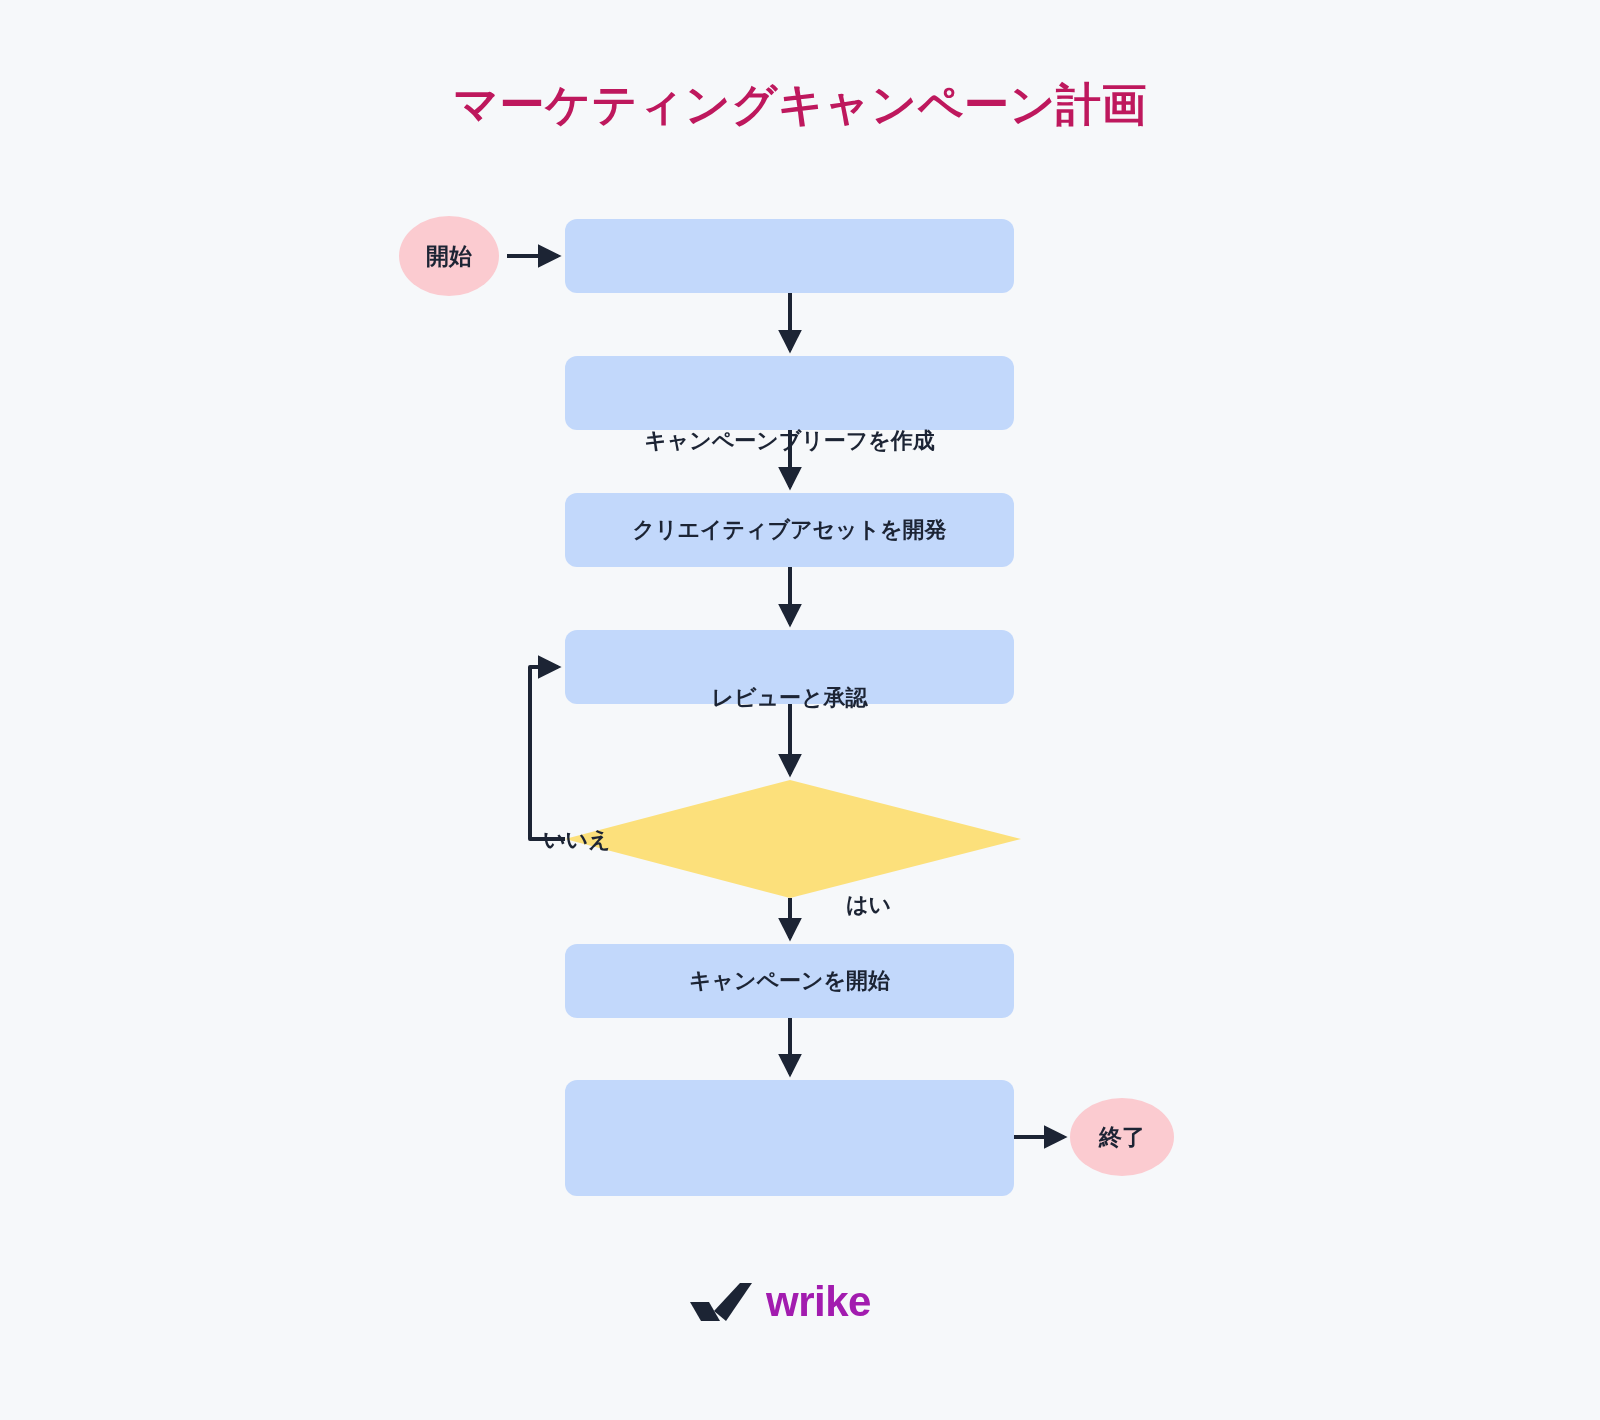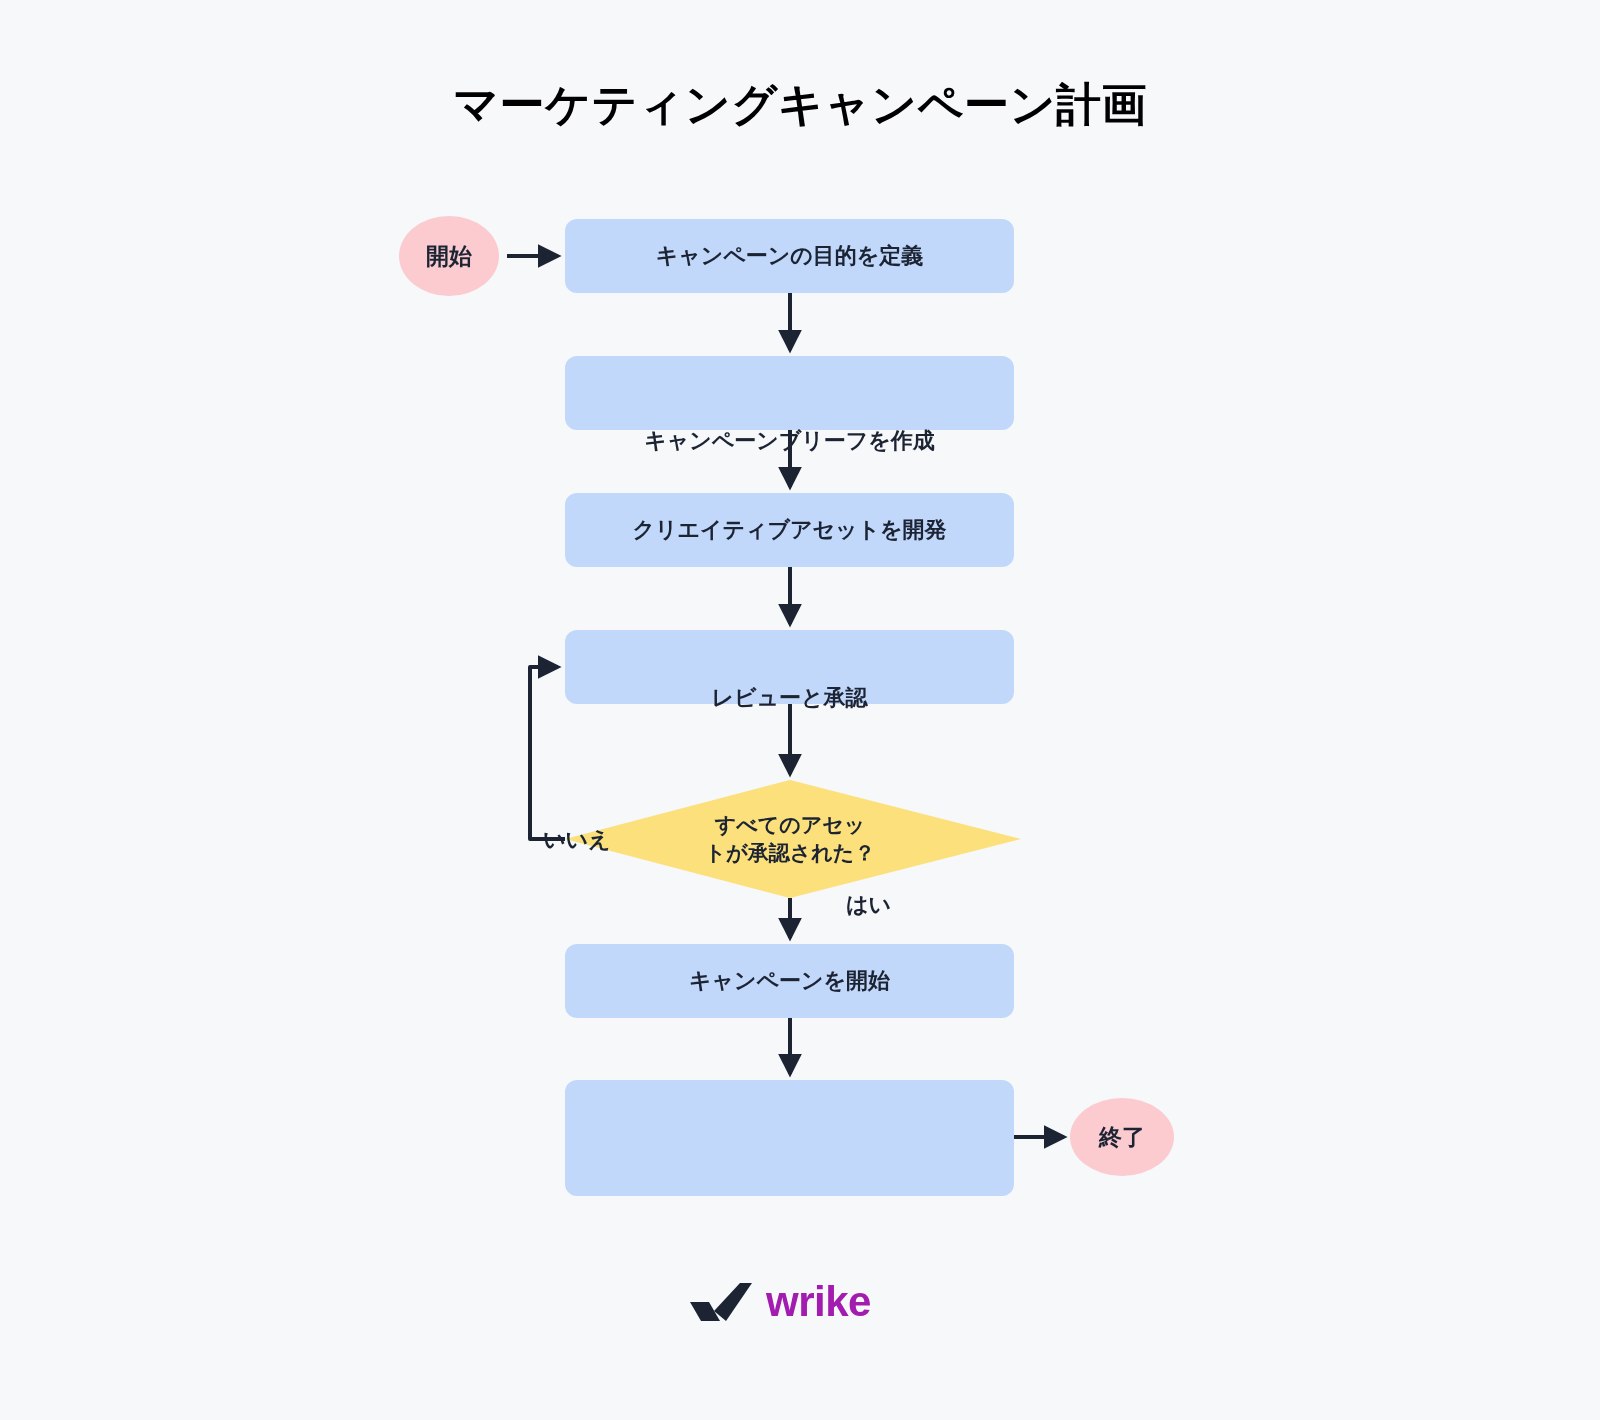--- a/index.html
+++ b/index.html
@@ -22,21 +22,21 @@
   
   .page-title {
     position: absolute;
     left: 0;
     top: 78px;
     width: 1600px;
     text-align: center;
     font-size: 45px;
     font-weight: 700;
     letter-spacing: 0.5px;
-    color: #000000;
+    color: #be185d;
     line-height: 1.2;
   }
 
   
   .flow-svg {
     position: absolute;
     left: 0;
     top: 0;
     width: 1600px;
     height: 1420px;
@@ -133,32 +133,27 @@
 
     <line x1="790" y1="1018" x2="790" y2="1074" stroke="#1c2434" stroke-width="4" marker-end="url(#arrow)"></line>
 
     <line x1="1014" y1="1137" x2="1064" y2="1137" stroke="#1c2434" stroke-width="4" marker-end="url(#arrow)"></line>
 
     <path d="M 565 839 L 530 839 L 530 667 L 558 667" fill="none" stroke="#1c2434" stroke-width="4" stroke-linejoin="round" stroke-linecap="butt" marker-end="url(#arrow)"></path>
   </svg>
 
   <div class="node-label terminal-label" style="left:399px; top:216px; width:100px; height:80px;">開始</div>
 
-  <div class="node-label process-label" style="left:565px; top:219px; width:449px; height:74px;">キャンペーンの目的を定義</div>
 
   <div class="node-label process-label" style="left:565px; top:356px; width:449px; height:74px;margin-top:48px;">キャンペーンブリーフを作成</div>
 
   <div class="node-label process-label" style="left:565px; top:493px; width:449px; height:74px;text-align:center;">クリエイティブアセットを開発</div>
 
   <div class="node-label process-label" style="left:565px; top:630px; width:449px; height:74px;margin-top:31px;">レビューと承認</div>
 
-  <div class="node-label decision-label" style="left:610px; top:780px; width:360px; height:118px; flex-direction:column;">
-    <span>すべてのアセッ</span>
-    <span>トが承認された？</span>
-  </div>
 
   <div class="node-label process-label" style="left:565px; top:944px; width:449px; height:74px;">キャンペーンを開始</div>
 
 
   <div class="node-label terminal-label" style="left:1070px; top:1098px; width:104px; height:78px;">終了</div>
 
   <div class="edge-label" style="left:798px; top:890px;">はい</div>
 
   <div class="edge-label" style="left:495px; top:825px;">いいえ</div>
 

